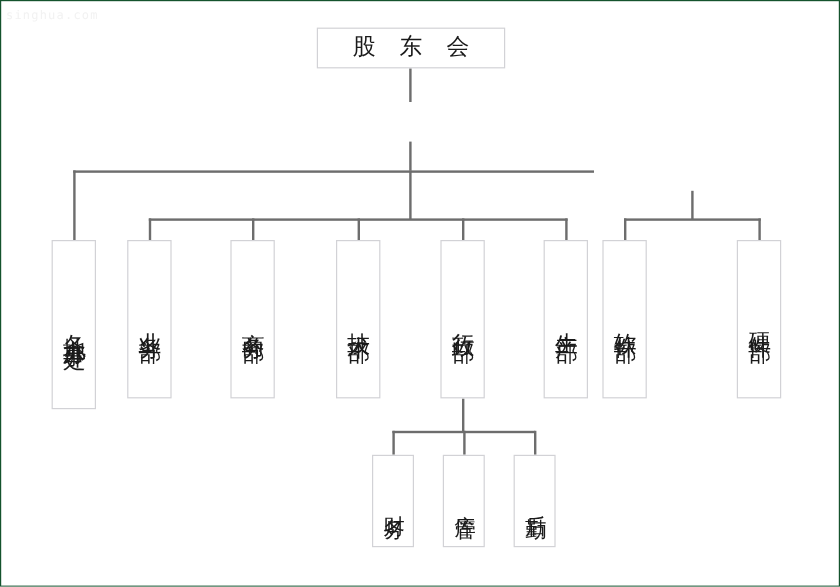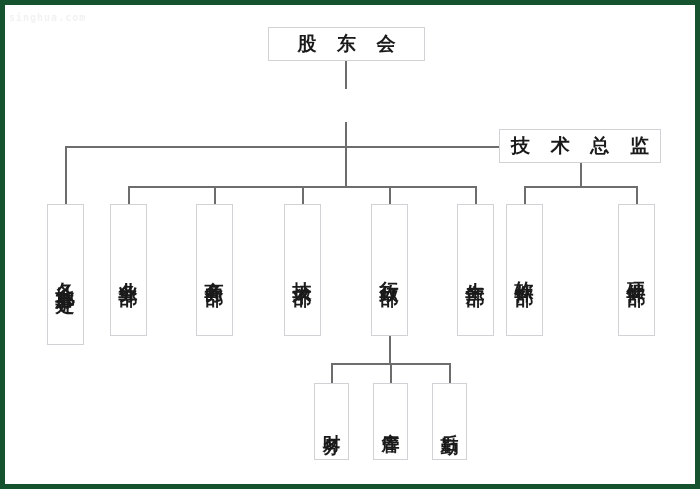--- a/index.html
+++ b/index.html
@@ -10,22 +10,21 @@
   body {
     font-family: "DejaVu Sans", "Liberation Sans", sans-serif;
   }
   #page {
     position: relative;
     width: 700px;
     height: 489px;
     background: #ffffff;
     overflow: hidden;
     box-sizing: border-box;
-    border: 5px solid #14532d;
-    font-weight: bold;
+    border: 1px solid #14532d;
   }
   .watermark {
     position: absolute;
     left: 4px;
     top: 7px;
     font-size: 10px;
     letter-spacing: 1px;
     color: #f2f2f2;
     font-family: "DejaVu Sans Mono", "Liberation Mono", monospace;
     user-select: none;
@@ -111,23 +110,20 @@
   <div class="ln h" style="left:326px; top:358px; width:119px;"></div>
   <div class="ln v" style="left:326px; top:358px; height:20px;"></div>
   <div class="ln v" style="left:385px; top:358px; height:20px;"></div>
   <div class="ln v" style="left:444px; top:358px; height:20px;"></div>
 
   <div class="node h" style="left:263px; top:22px; width:157px; height:34px;">
     <span class="lbl">股 东 会</span>
   </div>
 
 
-  <div class="node h" style="left:494px; top:124px; width:162px; height:34px;">
-    <span class="lbl">技 术 总 监</span>
-  </div>
 
   <div class="node v" style="left:42px; top:199px; width:37px; height:141px;">
     <span class="lbl">各地办事处</span>
   </div>
 
   <div class="node v" style="left:105px; top:199px; width:37px; height:132px;">
     <span class="lbl">业务部</span>
   </div>
 
   <div class="node v" style="left:191px; top:199px; width:37px; height:132px;">

